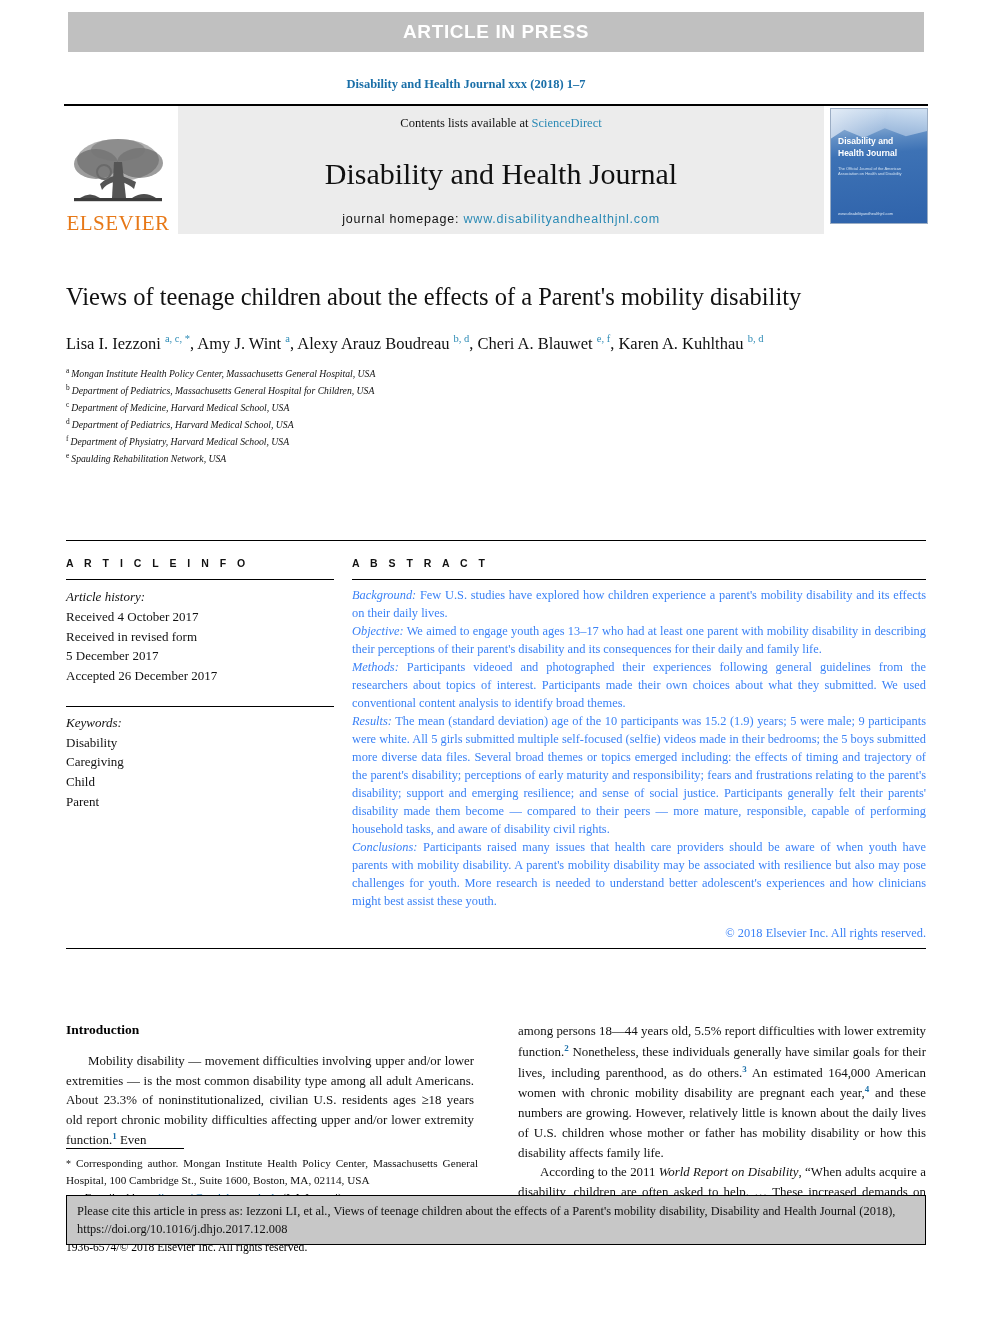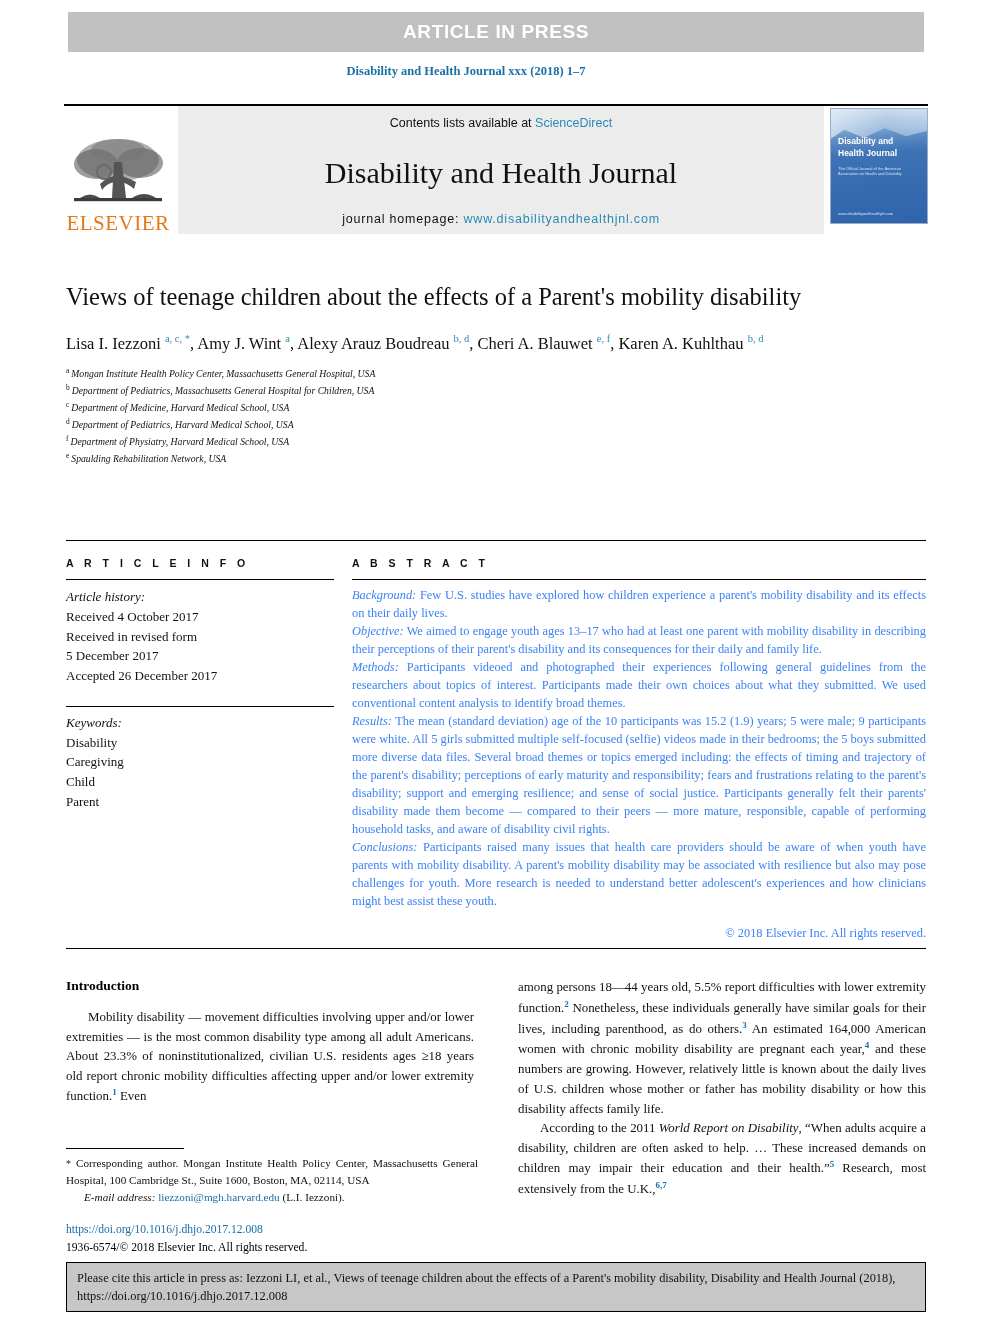--- a/index.html
+++ b/index.html
@@ -33,21 +33,21 @@
     font-weight: bold;
     font-size: 19px;
     letter-spacing: 0.6px;
     color: #ffffff;
   }
 
   
   .running-head {
     position: absolute;
     left: 0;
-    top: 64px;
+    top: 77px;
     width: 932px;
     text-align: center;
     font-size: 12.5px;
     font-weight: bold;
     color: #1a6fa8;
     font-family: "Liberation Serif", serif;
   }
 
   
   .masthead {
@@ -83,21 +83,21 @@
     margin-left: 6px;
     margin-right: 6px;
     text-align: center;
     padding: 10px 0 8px 0;
     display: flex;
     flex-direction: column;
     justify-content: space-between;
     min-height: 110px;
   }
   .contents-line {
-    font-family: Liberation Sans, sans-serif;
+    font-family: Liberation Serif, serif;
     font-size: 12.5px;
     color: #111;
   }
   .contents-line .sd {
     color: #2b8ab5;
   }
   .journal-name {
     font-family: "Liberation Serif", serif;
     font-size: 30px;
     color: #111;
@@ -271,21 +271,21 @@
   .body-rule {
     position: absolute;
     left: 66px;
     top: 948px;
     width: 860px;
     border-top: 1.6px solid #000;
   }
   .body-cols {
     position: absolute;
     left: 66px;
-    top: 978px;
+    top: 1022px;
     width: 860px;
     display: flex;
     gap: 44px;
   }
   .col { width: 412px; }
   .body-head {
     font-family: "Liberation Serif", serif;
     font-weight: bold;
     font-size: 13.5px;
     margin: 0 0 14px 0;
@@ -325,21 +325,21 @@
     margin-top: 16px;
     font-size: 11.6px;
     line-height: 1.5;
   }
   .doi-block .doi { color: #1a6fa8; margin-top: 16px; }
 
   
   .cite-box {
     position: absolute;
     left: 66px;
-    top: 1262px;
+    top: 1195px;
     width: 860px;
     height: 50px;
     background: #c7c7c7;
     border: 1.4px solid #000;
     box-sizing: border-box;
     padding: 7px 10px;
   }
   .cite-box .cite-text {
     font-size: 12.4px;
     line-height: 1.45;

